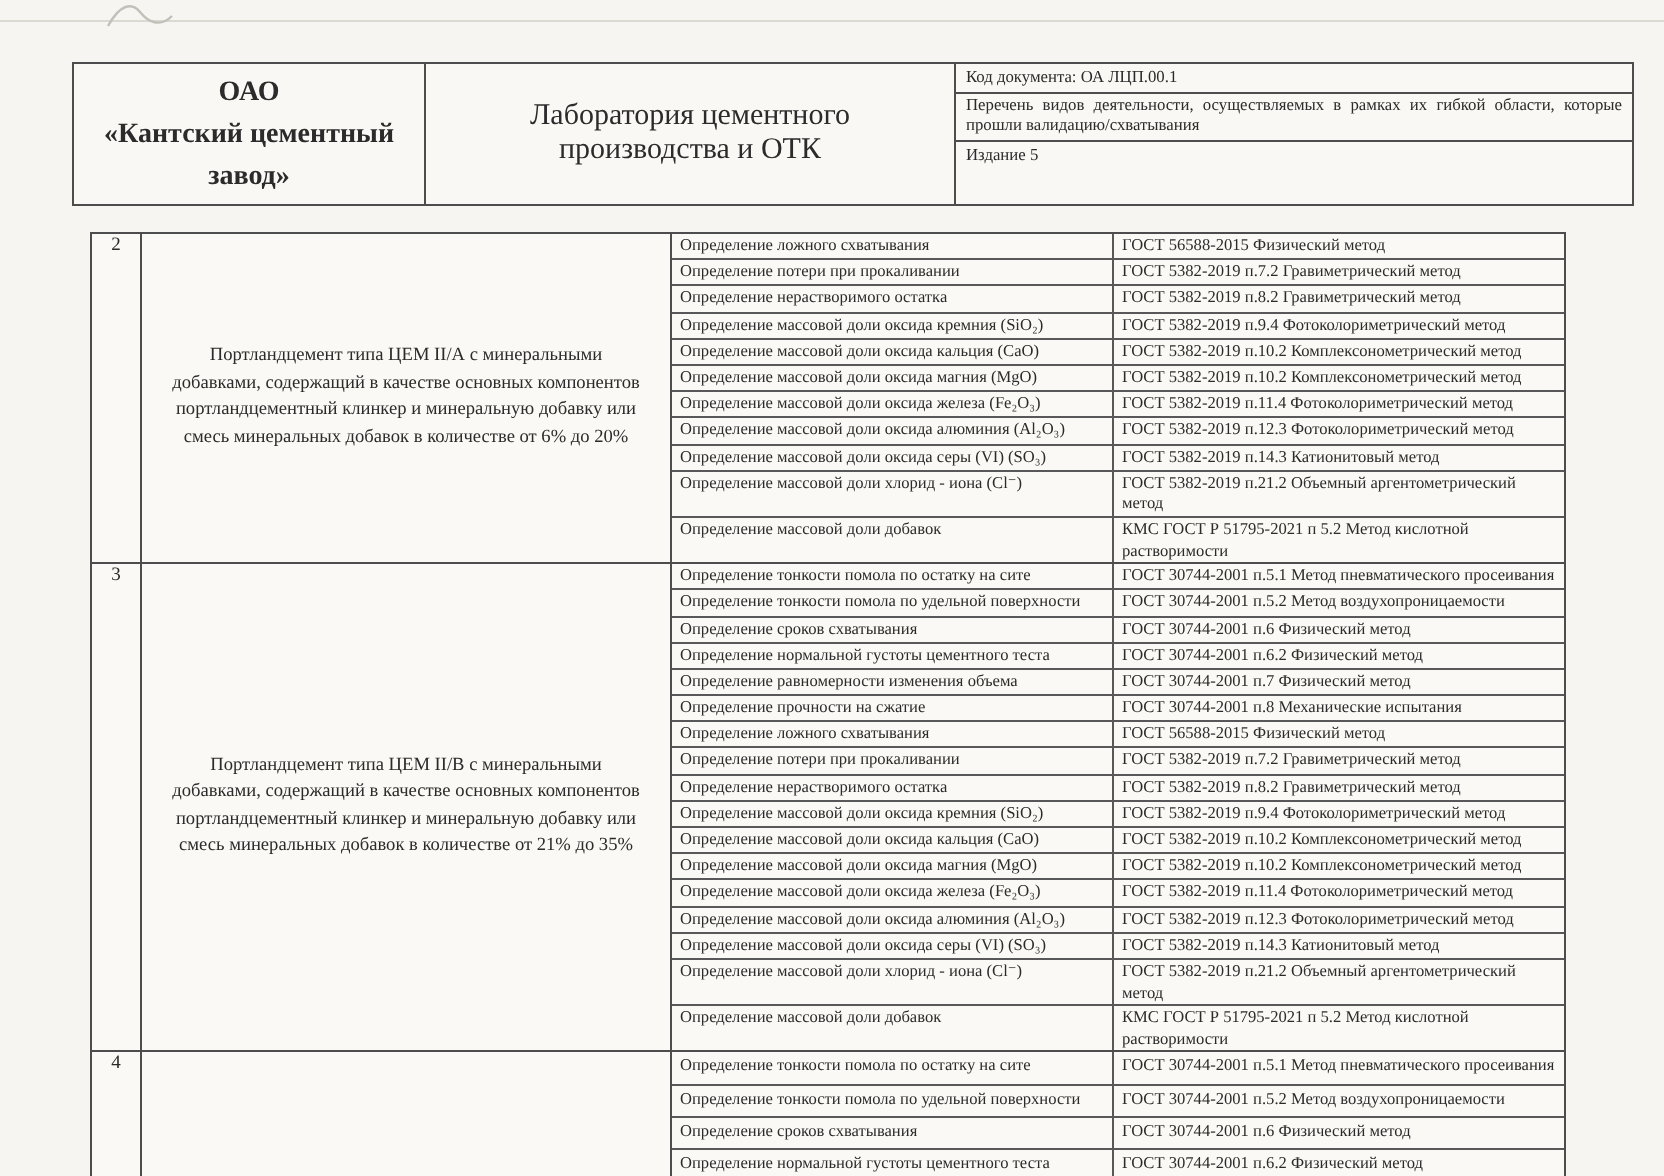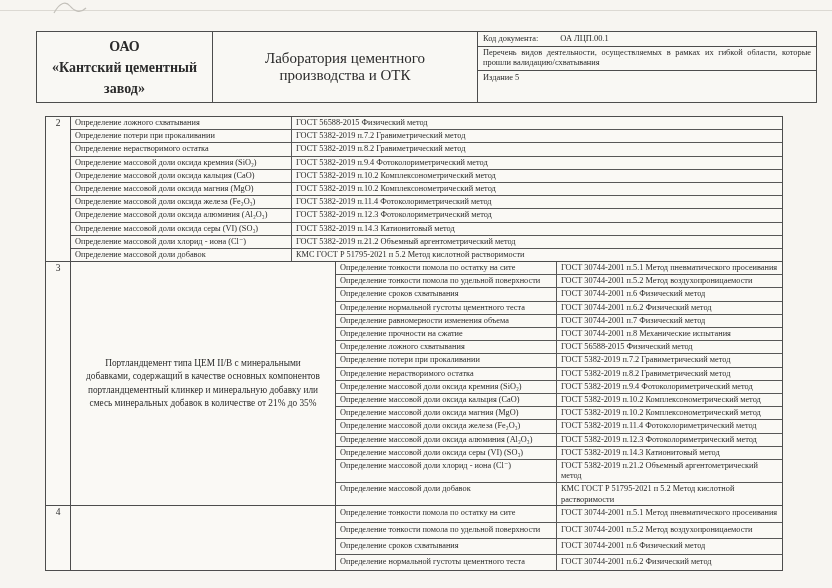--- a/index.html
+++ b/index.html
@@ -27,21 +27,21 @@
   .hdr-lab{
     flex:1;display:flex;align-items:center;justify-content:center;text-align:center;
     font-weight:normal;font-size:15px;padding:0 16px;
   }
   .hdr-right{
     position:absolute;left:477px;top:31px;width:340px;height:72px;
     border:1px solid #4d4d4d;box-sizing:border-box;background:#f9f8f4;
     font-size:8.4px;line-height:1.22;
   }
   .hdr-right .r1{border-bottom:1px solid #4d4d4d;padding:2px 5px 1px;height:11px;}
-  .hdr-right .r1 .lbl{margin-right:20px;}
+  .hdr-right .r1 .lbl{margin-right:0;}
   .hdr-right .r2{border-bottom:1px solid #4d4d4d;padding:1px 5px 1px;}
   .hdr-right .r2 .docname{text-align:justify;}
   .hdr-right .r3{padding:2px 5px;}
 
   
   #tbl{position:absolute;left:45px;top:117px;width:738px;}
   .section{display:flex;border:1px solid #4d4d4d;margin-top:-1px;background:#faf9f5;}
   .cell{box-sizing:border-box;}
   .cell.num{
     width:25px;border-right:1px solid #4d4d4d;text-align:center;
@@ -89,20 +89,21 @@
     <div class="docname">Перечень видов деятельности, осуществляемых в рамках их гибкой области, которые прошли валидацию/схватывания</div>
   </div>
   <div class="r3">
     <span>Издание 5</span>
   </div>
 </div>
 
 <div id="tbl">
     <div class="section">
       <div class="cell num">2</div>
+      <div class="cell desc">Портландцемент типа ЦЕМ II/А с минеральными добавками, содержащий в качестве основных компонентов портландцементный клинкер и минеральную добавку или смесь минеральных добавок в количестве от 6% до 20%</div>
       <div class="rows">
         <div class="trow">
           <div class="tcell test">Определение ложного схватывания</div>
           <div class="tcell method">ГОСТ 56588-2015 Физический метод</div>
         </div>
         <div class="trow">
           <div class="tcell test">Определение потери при прокаливании</div>
           <div class="tcell method">ГОСТ 5382-2019 п.7.2 Гравиметрический метод</div>
         </div>
         <div class="trow">

